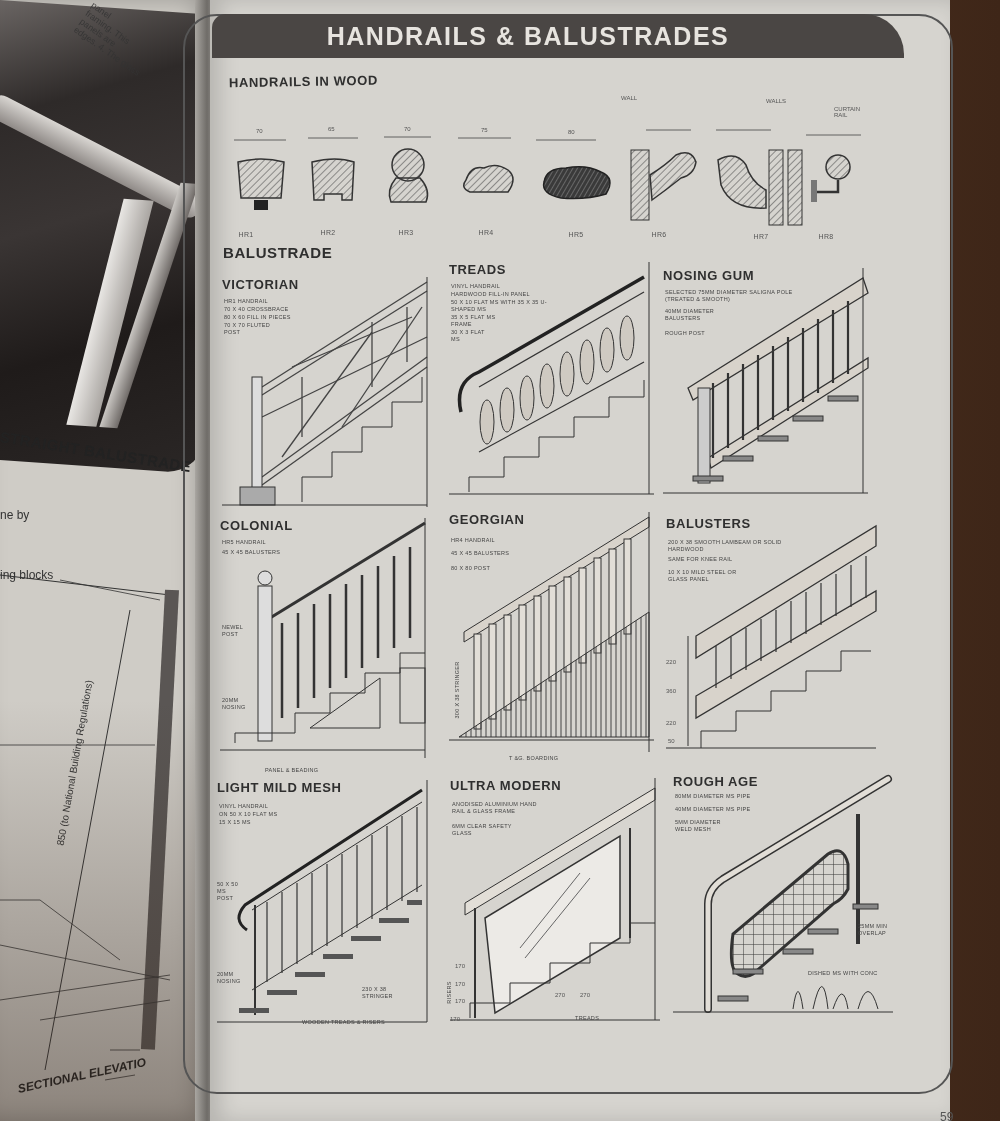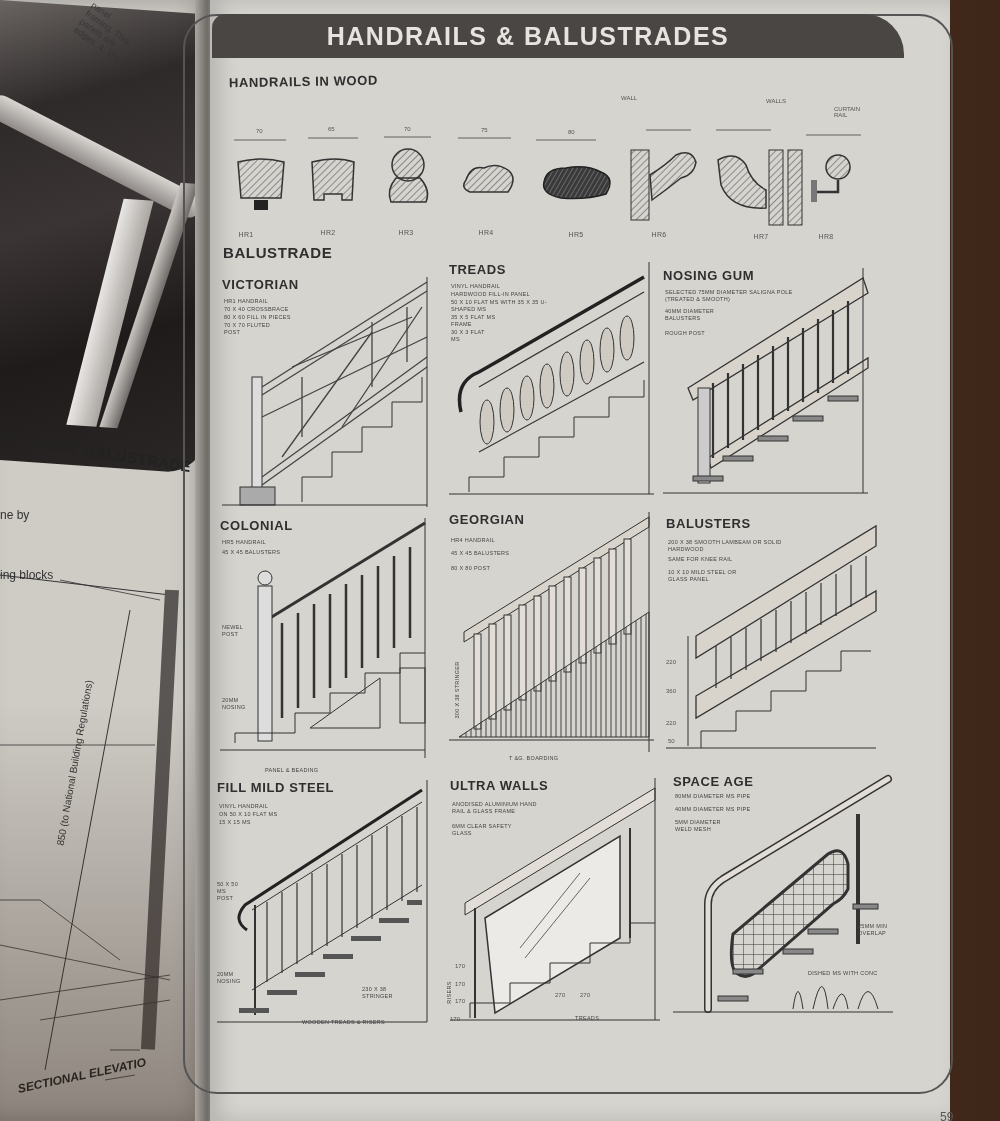--- a/index.html
+++ b/index.html
@@ -393,21 +393,21 @@
         <rect x="50" y="210" width="30" height="5"></rect>
         <rect x="78" y="192" width="30" height="5"></rect>
         <rect x="106" y="174" width="30" height="5"></rect>
         <rect x="134" y="156" width="30" height="5"></rect>
         <rect x="162" y="138" width="30" height="5"></rect>
         <rect x="190" y="120" width="15" height="5"></rect>
       </g>
     <line x1="0" y1="242" x2="210" y2="242" stroke="#333"></line>
     <line x1="210" y1="0" x2="210" y2="242" stroke="#333"></line>
   </svg>
-  <div class="ptitle">FILL MILD STEEL</div>
+  <div class="ptitle">LIGHT MILD MESH</div>
   <div class="notes" style="top:22px">
     <div class="note">VINYL HANDRAIL</div>
     <div class="note">ON 50 x 10 FLAT MS</div>
     <div class="note">15 x 15 MS</div>
   </div>
   <div class="note" style="position:absolute;left:0;top:100px;width:25px">50 x 50 MS POST</div>
   <div class="note" style="position:absolute;left:0;top:190px;width:22px">20mm NOSING</div>
   <div class="note" style="position:absolute;left:145px;top:205px;width:40px">230 x 38 STRINGER</div>
   <div class="note" style="position:absolute;left:85px;top:238px">WOODEN TREADS &amp; RISERS</div>
 </div>
@@ -419,21 +419,21 @@
     <g stroke="#666">
         <line x1="70" y1="170" x2="130" y2="95"></line>
         <line x1="75" y1="180" x2="140" y2="100"></line>
       </g>
     <line x1="25" y1="130" x2="25" y2="240" stroke="#333" stroke-width="2"></line>
     <line x1="180" y1="50" x2="180" y2="160" stroke="#333" stroke-width="2"></line>
     <path d="M20 240 L20 225 L60 225 L60 205 L100 205 L100 185 L140 185 L140 165 L180 165 L180 145 L205 145" fill="none" stroke="#333"></path>
     <line x1="0" y1="242" x2="210" y2="242" stroke="#333"></line>
     <line x1="205" y1="0" x2="205" y2="242" stroke="#333"></line>
   </svg>
-  <div class="ptitle">ULTRA WALLS</div>
+  <div class="ptitle">ULTRA MODERN</div>
   <div class="notes" style="top:22px;width:90px">
     <div class="note">ANODISED ALUMINIUM HAND RAIL &amp; GLASS FRAME</div>
     <div class="note" style="margin-top:8px;width:60px">6mm CLEAR SAFETY GLASS</div>
   </div>
   <div class="note" style="position:absolute;left:-12px;top:210px;transform:rotate(-90deg)">RISERS</div>
   <div class="note" style="position:absolute;left:125px;top:236px">TREADS</div>
   <div class="dim" style="left:5px;top:185px">170</div>
   <div class="dim" style="left:5px;top:203px">170</div>
   <div class="dim" style="left:5px;top:220px">170</div>
   <div class="dim" style="left:0;top:238px">170</div>
@@ -457,21 +457,21 @@
         <rect x="60" y="195" width="30" height="5"></rect>
         <rect x="110" y="175" width="30" height="5"></rect>
         <rect x="135" y="155" width="30" height="5"></rect>
         <rect x="180" y="130" width="25" height="5"></rect>
       </g>
     <g stroke="#333" fill="none">
         <path d="M120 235 Q125 200 130 235 M140 235 Q150 190 155 235 M160 235 Q170 205 175 235 M185 235 Q195 200 205 235"></path>
       </g>
     <line x1="0" y1="238" x2="220" y2="238" stroke="#333"></line>
   </svg>
-  <div class="ptitle">SPACE AGE</div>
+  <div class="ptitle">ROUGH AGE</div>
   <div class="notes" style="top:18px;width:120px">
     <div class="note">80mm DIAMETER MS PIPE</div>
     <div class="note" style="margin-top:6px">40mm DIAMETER MS PIPE</div>
     <div class="note" style="margin-top:6px;width:60px">5mm DIAMETER WELD MESH</div>
   </div>
   <div class="note" style="position:absolute;left:185px;top:148px;width:35px">25mm MIN OVERLAP</div>
   <div class="note" style="position:absolute;left:135px;top:195px;white-space:nowrap">DISHED MS WITH CONC</div>
 </div>
 
 <div class="page-num">59</div>

